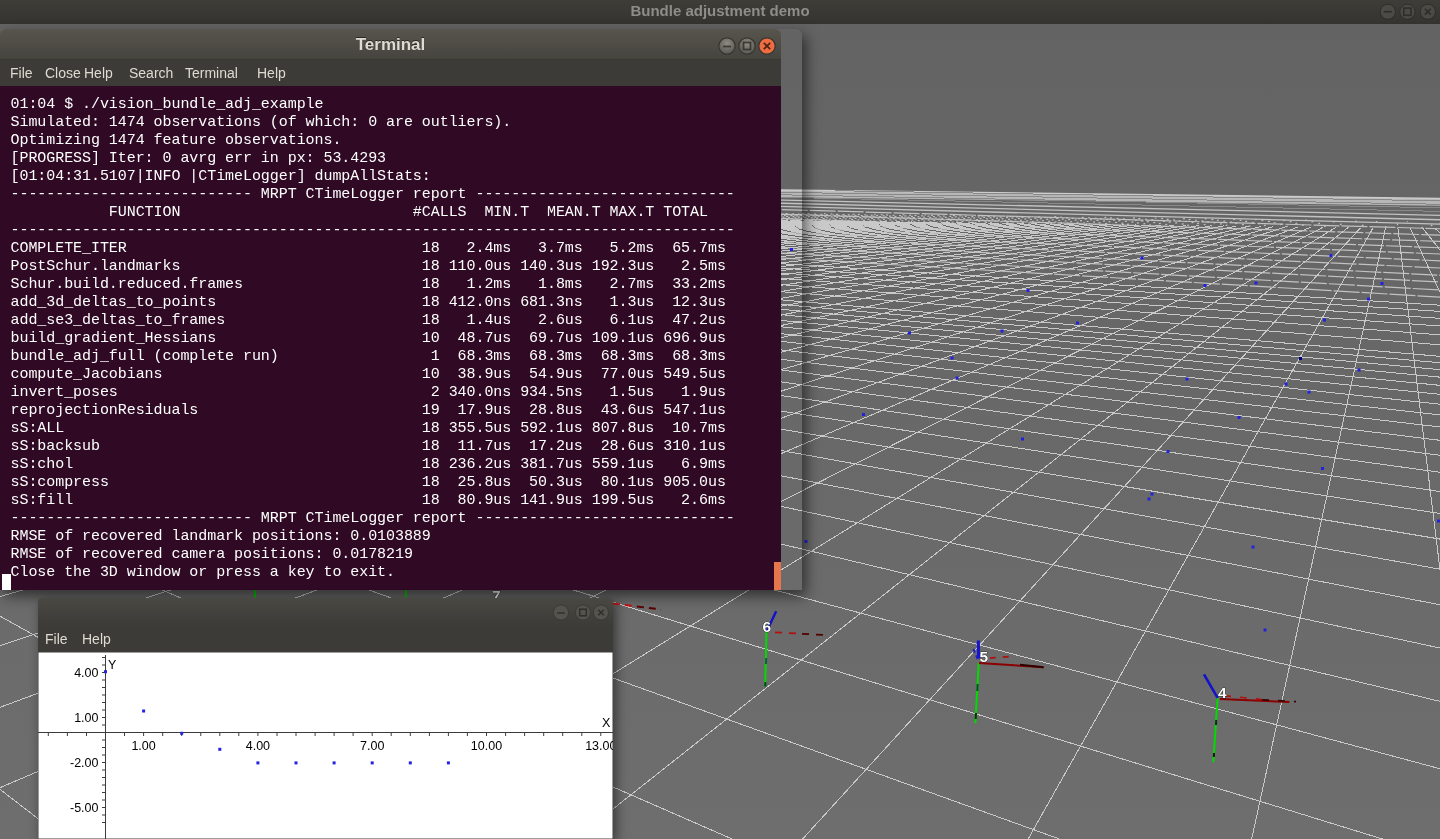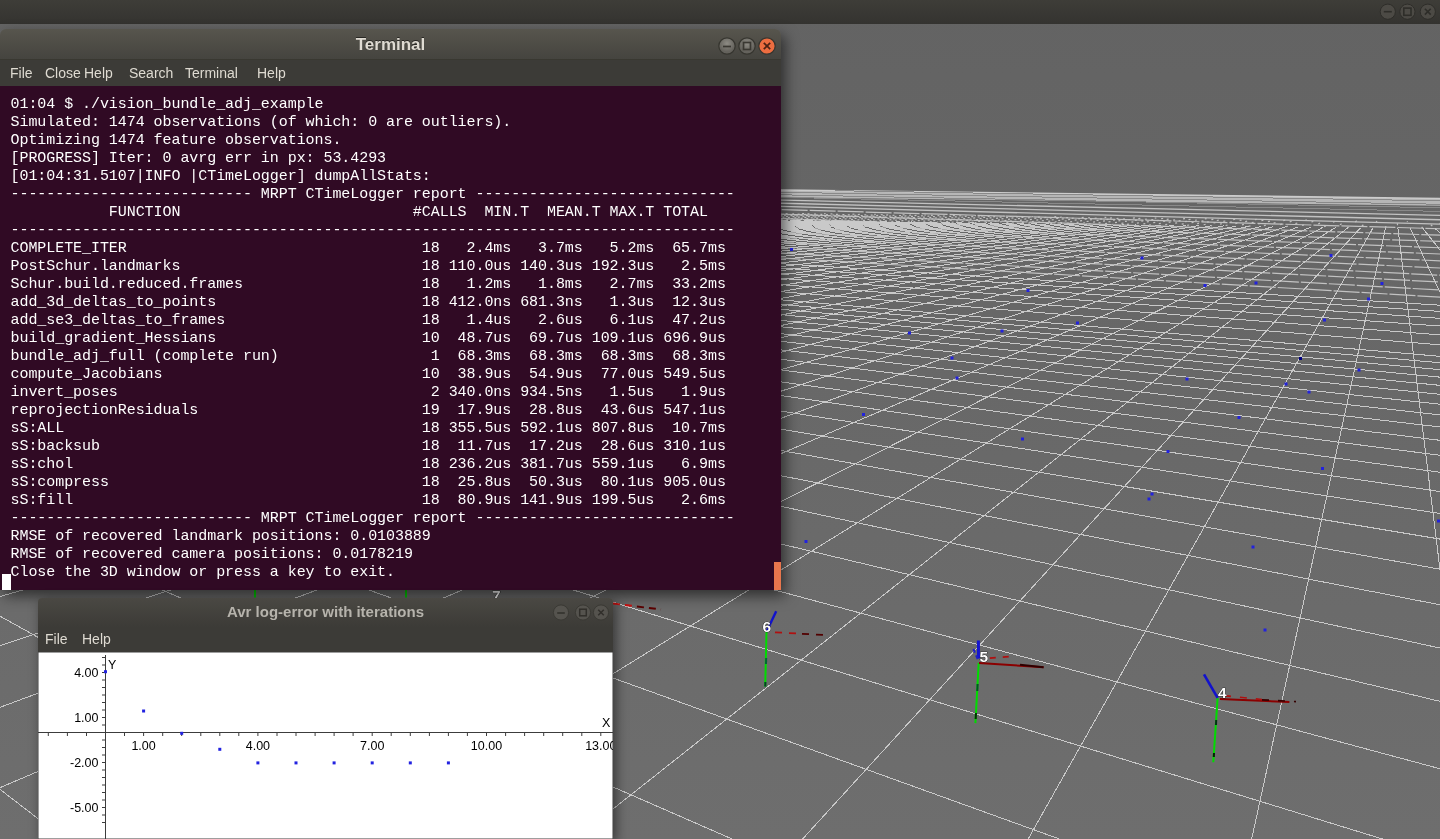--- a/index.html
+++ b/index.html
@@ -2,21 +2,21 @@
 <html><head><meta charset="utf-8"><style>
 html,body{margin:0;padding:0;background:#444;}
 .desk{position:relative;width:1440px;height:839px;overflow:hidden;
   font-family:"Liberation Sans",sans-serif;}
 .scene{position:absolute;left:0;top:0;}
 .mainbar{position:absolute;left:0;top:0;width:1440px;height:24px;
   background:linear-gradient(#3e3d38,#343330);}
 .mainbar .t{position:absolute;left:0;right:0;top:1.5px;text-align:center;
   font-size:15px;font-weight:bold;color:#8f8d88;}
 .term{position:absolute;left:0px;top:29px;width:781px;height:561px;
-  border-radius:6px 6px 0 0;box-shadow:4px 6px 14px rgba(0,0,0,0.55);}
+  border-radius:6px 6px 0 0;box-shadow:4px 6px 14px rgba(0,0,0,0.55);padding-left:21px;}
 .tbar{position:absolute;left:0;top:0;width:781px;height:31px;border-radius:6px 6px 0 0;
   background:linear-gradient(#57554d,#45443f);border-bottom:1px solid #393831;box-sizing:border-box;}
 .tbar .t{position:absolute;left:0;right:0;top:5.5px;text-align:center;font-size:17px;
   font-weight:bold;color:#dfdbd2;text-shadow:0 -1px 0 rgba(0,0,0,0.5);}
 .tmenu{position:absolute;left:0;top:31px;width:781px;height:26px;background:#3c3b37;}
 .tmenu span{position:absolute;top:5px;font-size:14px;color:#dfdbd2;}
 .tbody{position:absolute;left:0;top:57px;width:781px;height:504px;background:#300a24;overflow:hidden;}
 .tbody pre{position:absolute;left:2.5px;top:2.4px;margin:8px;
   font-family:"Liberation Mono",monospace;font-size:15px;letter-spacing:-0.06px;
   line-height:18px;color:#ffffff;}
@@ -444,20 +444,21 @@
  <line x1="1262" y1="699.8" x2="1296" y2="701.6" stroke="#360000" stroke-width="1.7" stroke-dasharray="7 9"></line>
 </g>
 <g font-family="'Liberation Sans',sans-serif" font-size="15.5" font-weight="bold" fill="#fff" stroke="#000" stroke-width="0.7" paint-order="stroke">
  <text x="492" y="601">7</text>
  <text x="762.5" y="631.5">6</text>
  <text x="979.5" y="661.8">5</text>
  <text x="1218" y="697.7">4</text>
 </g>
 </svg>
 <div class="mainbar">
+ <div class="t">Bundle adjustment demo</div>
  <svg style="position:absolute;right:0px;top:0" width="70" height="24">
   <g fill="#4c4a45" stroke="#2e2d29" stroke-width="1">
    <circle cx="17.8" cy="11.7" r="7.6"></circle>
           <circle cx="37.4" cy="11.7" r="7.6"></circle>
           <circle cx="57.8" cy="11.7" r="7.6"></circle>
   </g>
   <g stroke="#2e2d29" stroke-width="1.6" fill="none">
    <line x1="13.8" y1="11.7" x2="21.8" y2="11.7"></line>
    <rect x="33.8" y="8.1" width="7.2" height="7.2"></rect>
    <line x1="54.9" y1="8.8" x2="60.7" y2="14.6"></line>
@@ -529,21 +530,20 @@
 --------------------------- MRPT CTimeLogger report -----------------------------
 RMSE of recovered landmark positions: 0.0103889
 RMSE of recovered camera positions: 0.0178219
 Close the 3D window or press a key to exit.</pre>
   <div class="cursor"></div>
   <div class="sbar"></div>
  </div>
 </div>
 <div class="avr">
  <div class="abar">
-  <div class="t">Avr log-error with iterations</div>
   <svg style="position:absolute;right:0px;top:0" width="62" height="29">
    <g fill="#55534e" stroke="#3a3934" stroke-width="1">
     <circle cx="10" cy="14.5" r="7.6"></circle>
             <circle cx="32" cy="14.5" r="7.6"></circle>
             <circle cx="50" cy="14.5" r="7.6"></circle>
    </g>
    <g stroke="#312f2b" stroke-width="1.5" fill="none">
     <line x1="6.2" y1="15" x2="13.8" y2="15"></line>
     <rect x="28.7" y="11.2" width="6.6" height="6.6"></rect>
     <line x1="47.2" y1="11.7" x2="52.8" y2="17.3"></line>

